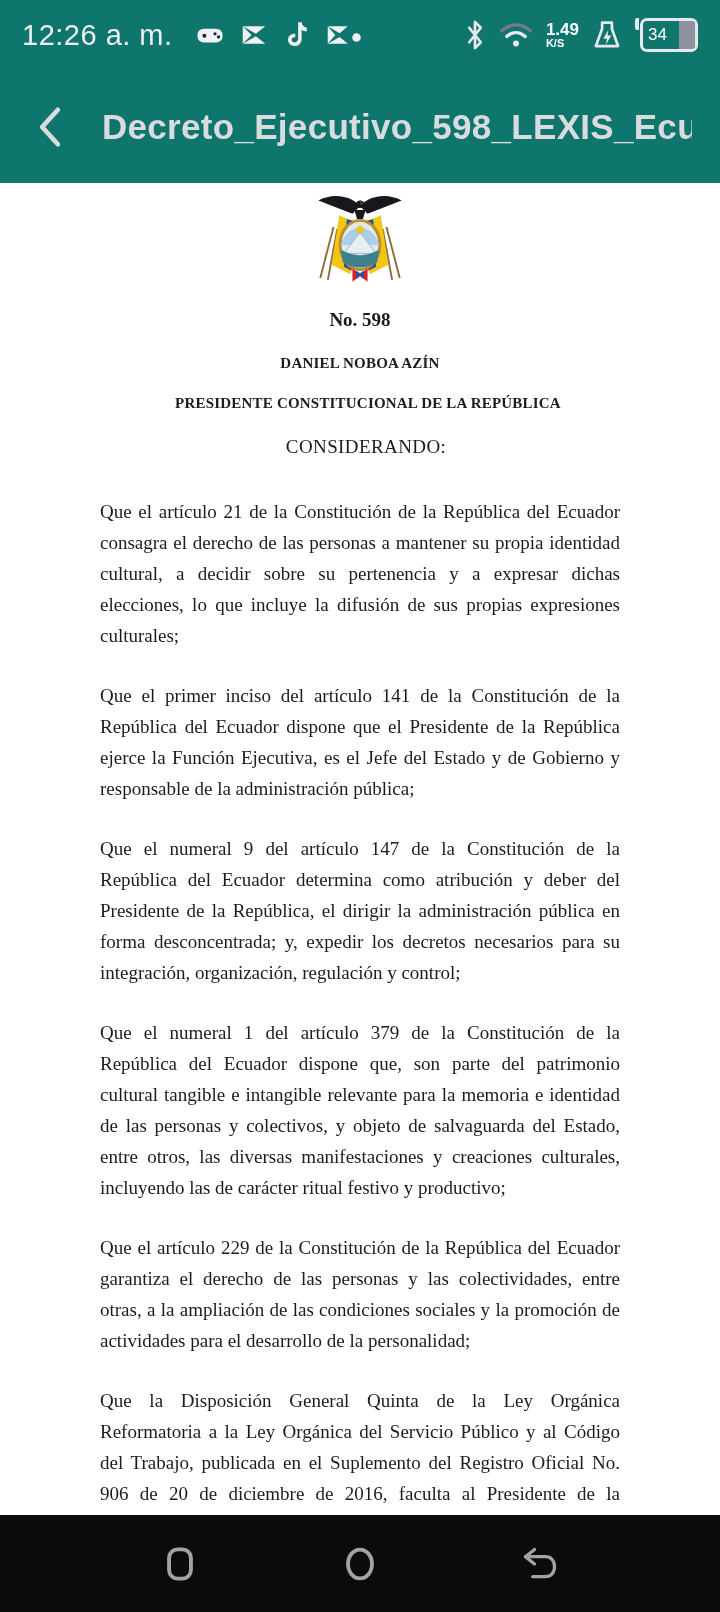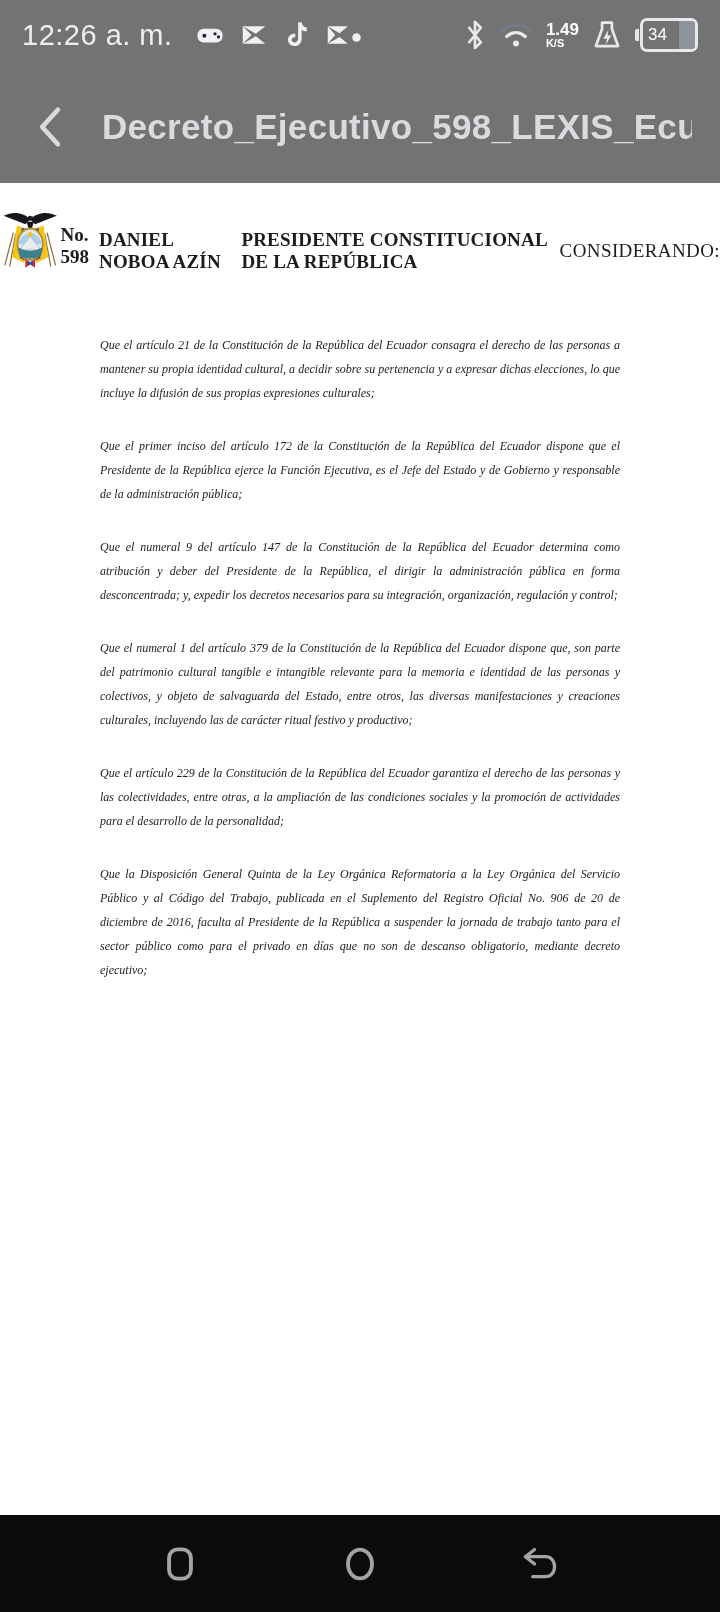--- a/index.html
+++ b/index.html
@@ -3,32 +3,32 @@
 <meta charset="utf-8">
 <style>
   html,body{margin:0;padding:0;}
   body{
     width:720px;height:1612px;
     font-family:"Liberation Sans",sans-serif;
     background:#ffffff;
     position:relative;overflow:hidden;
   }
   
-  .topbars{background:#737373;color:#e8e9ec;}
+  .topbars{background:#0f766e;color:#e8e9ec;}
   .status-bar{
     height:70px;display:flex;align-items:center;
     padding:0 22px;box-sizing:border-box;
   }
   .status-time{font-size:29px;letter-spacing:.5px;color:#eceef2;}
   .status-left-icons{display:flex;align-items:center;gap:14px;margin-left:22px;}
   .status-right{margin-left:auto;display:flex;align-items:center;gap:13px;}
   .speed{display:flex;flex-direction:column;align-items:flex-start;line-height:1;color:#fff;}
   .speed .v{font-size:17px;font-weight:bold;}
   .speed .u{font-size:11px;font-weight:bold;margin-top:0;}
-  .battery{position:relative;display:flex;align-items:center;}
+  .battery{position:relative;display:flex;align-items:flex-start;}
   .battery .nub{width:4px;height:12px;background:#e8e9ec;border-radius:2px 0 0 2px;margin-right:1px;}
   .battery .shell{
     width:52px;height:28px;border:3px solid #e8e9ec;border-radius:7px;
     display:flex;align-items:center;position:relative;overflow:hidden;background:transparent;
   }
   .battery .fill{position:absolute;right:0;top:0;bottom:0;width:16px;background:#8f939d;}
   .battery .pct{position:relative;z-index:1;font-size:17px;color:#fff;padding-left:5px;}
   .app-bar{
     height:113px;display:flex;align-items:center;
     padding:0 28px;box-sizing:border-box;gap:30px;
@@ -37,31 +37,30 @@
   .app-title{
     font-size:35px;font-weight:bold;color:#d9dbdf;
     white-space:nowrap;overflow:hidden;letter-spacing:.3px;
   }
   
   .doc{
     background:#ffffff;color:#1c1c1c;
     height:1332px;box-sizing:border-box;overflow:hidden;
     font-family:"Liberation Serif",serif;
   }
-  .page-head{display:flex;flex-direction:row;align-items:center;}
+  .page-head{display:flex;flex-direction:column;align-items:center;}
   .crest{margin-top:8px;}
   .h-no{font-size:19px;font-weight:bold;margin:14px 0 0 0;}
-  .h-name{font-size:19px;font-weight:bold;margin:24px 0 0 0;letter-spacing:.2px;}
-  .h-role{font-size:19px;font-weight:bold;margin:23px 0 0 16px;letter-spacing:.2px;}
+  .h-name{font-size:15px;font-weight:bold;margin:24px 0 0 0;letter-spacing:.2px;}
+  .h-role{font-size:15px;font-weight:bold;margin:23px 0 0 16px;letter-spacing:.2px;}
   .h-consid{font-size:19px;font-weight:normal;margin:24px 0 0 12px;letter-spacing:.4px;}
   .paras{padding:6px 100px 0 100px;}
   .doc-para{
-    font-size:12px;line-height:24px;text-align:justify;
+    font-size:19px;line-height:31px;text-align:justify;
     margin:0 0 29px 0;
-    font-style:italic;
   }
   
   .nav-bar{
     position:absolute;left:0;right:0;bottom:0;height:97px;
     background:#0b0b0d;display:flex;align-items:center;justify-content:space-around;
     padding:0 90px;box-sizing:border-box;
   }
   .nav-btn{width:70px;height:70px;display:flex;align-items:center;justify-content:center;}
   svg{display:block;}
 </style>
@@ -187,21 +186,21 @@
         <use href="#coat"></use>
       </svg>
     <div class="h-no">No. 598</div>
     <div class="h-name">DANIEL NOBOA AZÍN</div>
     <div class="h-role">PRESIDENTE CONSTITUCIONAL DE LA REPÚBLICA</div>
     <div class="h-consid">CONSIDERANDO:</div>
   </div>
 
   <div class="paras" style="margin-top:32px;">
       <p class="doc-para">Que el artículo 21 de la Constitución de la República del Ecuador consagra el derecho de las personas a mantener su propia identidad cultural, a decidir sobre su pertenencia y a expresar dichas elecciones, lo que incluye la difusión de sus propias expresiones culturales;</p>
-      <p class="doc-para">Que el primer inciso del artículo 172 de la Constitución de la República del Ecuador dispone que el Presidente de la República ejerce la Función Ejecutiva, es el Jefe del Estado y de Gobierno y responsable de la administración pública;</p>
+      <p class="doc-para">Que el primer inciso del artículo 141 de la Constitución de la República del Ecuador dispone que el Presidente de la República ejerce la Función Ejecutiva, es el Jefe del Estado y de Gobierno y responsable de la administración pública;</p>
       <p class="doc-para">Que el numeral 9 del artículo 147 de la Constitución de la República del Ecuador determina como atribución y deber del Presidente de la República, el dirigir la administración pública en forma desconcentrada; y, expedir los decretos necesarios para su integración, organización, regulación y control;</p>
       <p class="doc-para">Que el numeral 1 del artículo 379 de la Constitución de la República del Ecuador dispone que, son parte del patrimonio cultural tangible e intangible relevante para la memoria e identidad de las personas y colectivos, y objeto de salvaguarda del Estado, entre otros, las diversas manifestaciones y creaciones culturales, incluyendo las de carácter ritual festivo y productivo;</p>
       <p class="doc-para">Que el artículo 229 de la Constitución de la República del Ecuador garantiza el derecho de las personas y las colectividades, entre otras, a la ampliación de las condiciones sociales y la promoción de actividades para el desarrollo de la personalidad;</p>
       <p class="doc-para">Que la Disposición General Quinta de la Ley Orgánica Reformatoria a la Ley Orgánica del Servicio Público y al Código del Trabajo, publicada en el Suplemento del Registro Oficial No. 906 de 20 de diciembre de 2016, faculta al Presidente de la República a suspender la jornada de trabajo tanto para el sector público como para el privado en días que no son de descanso obligatorio, mediante decreto ejecutivo;</p>
     </div>
 
 </div>
 
 <div class="nav-bar">
   <span class="nav-btn">

